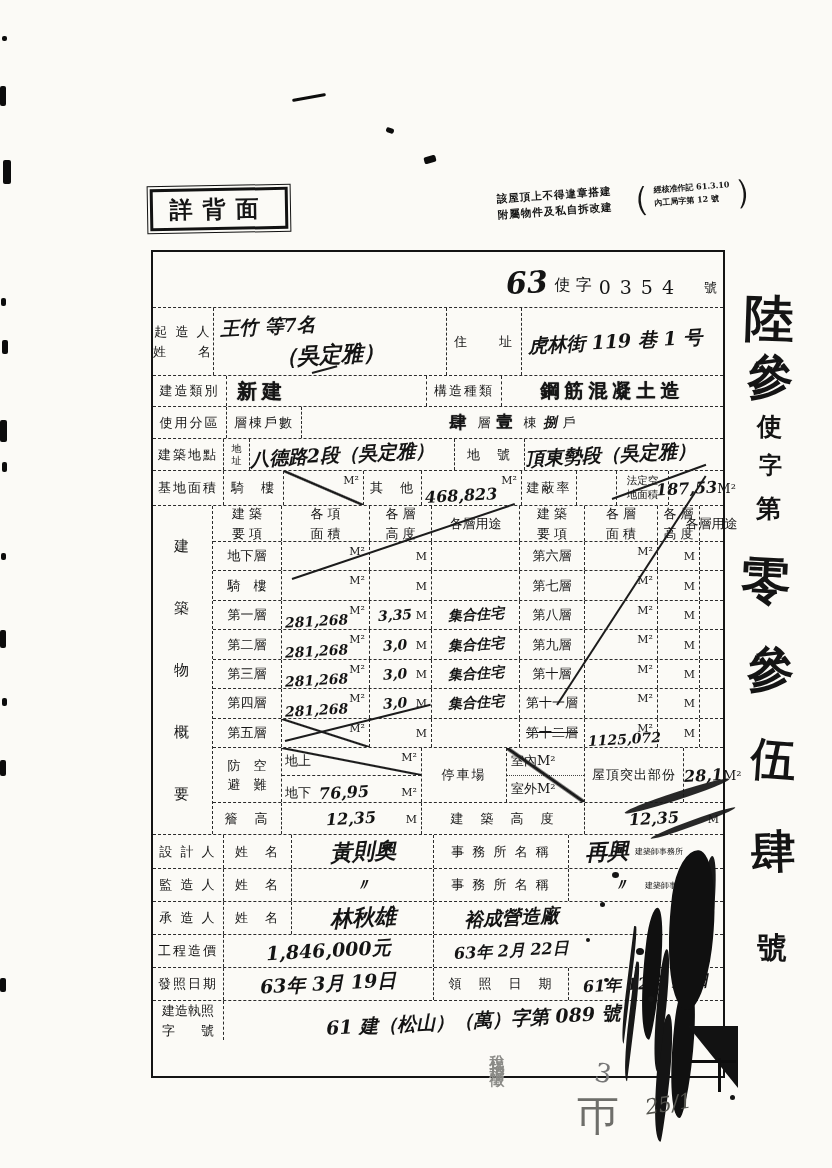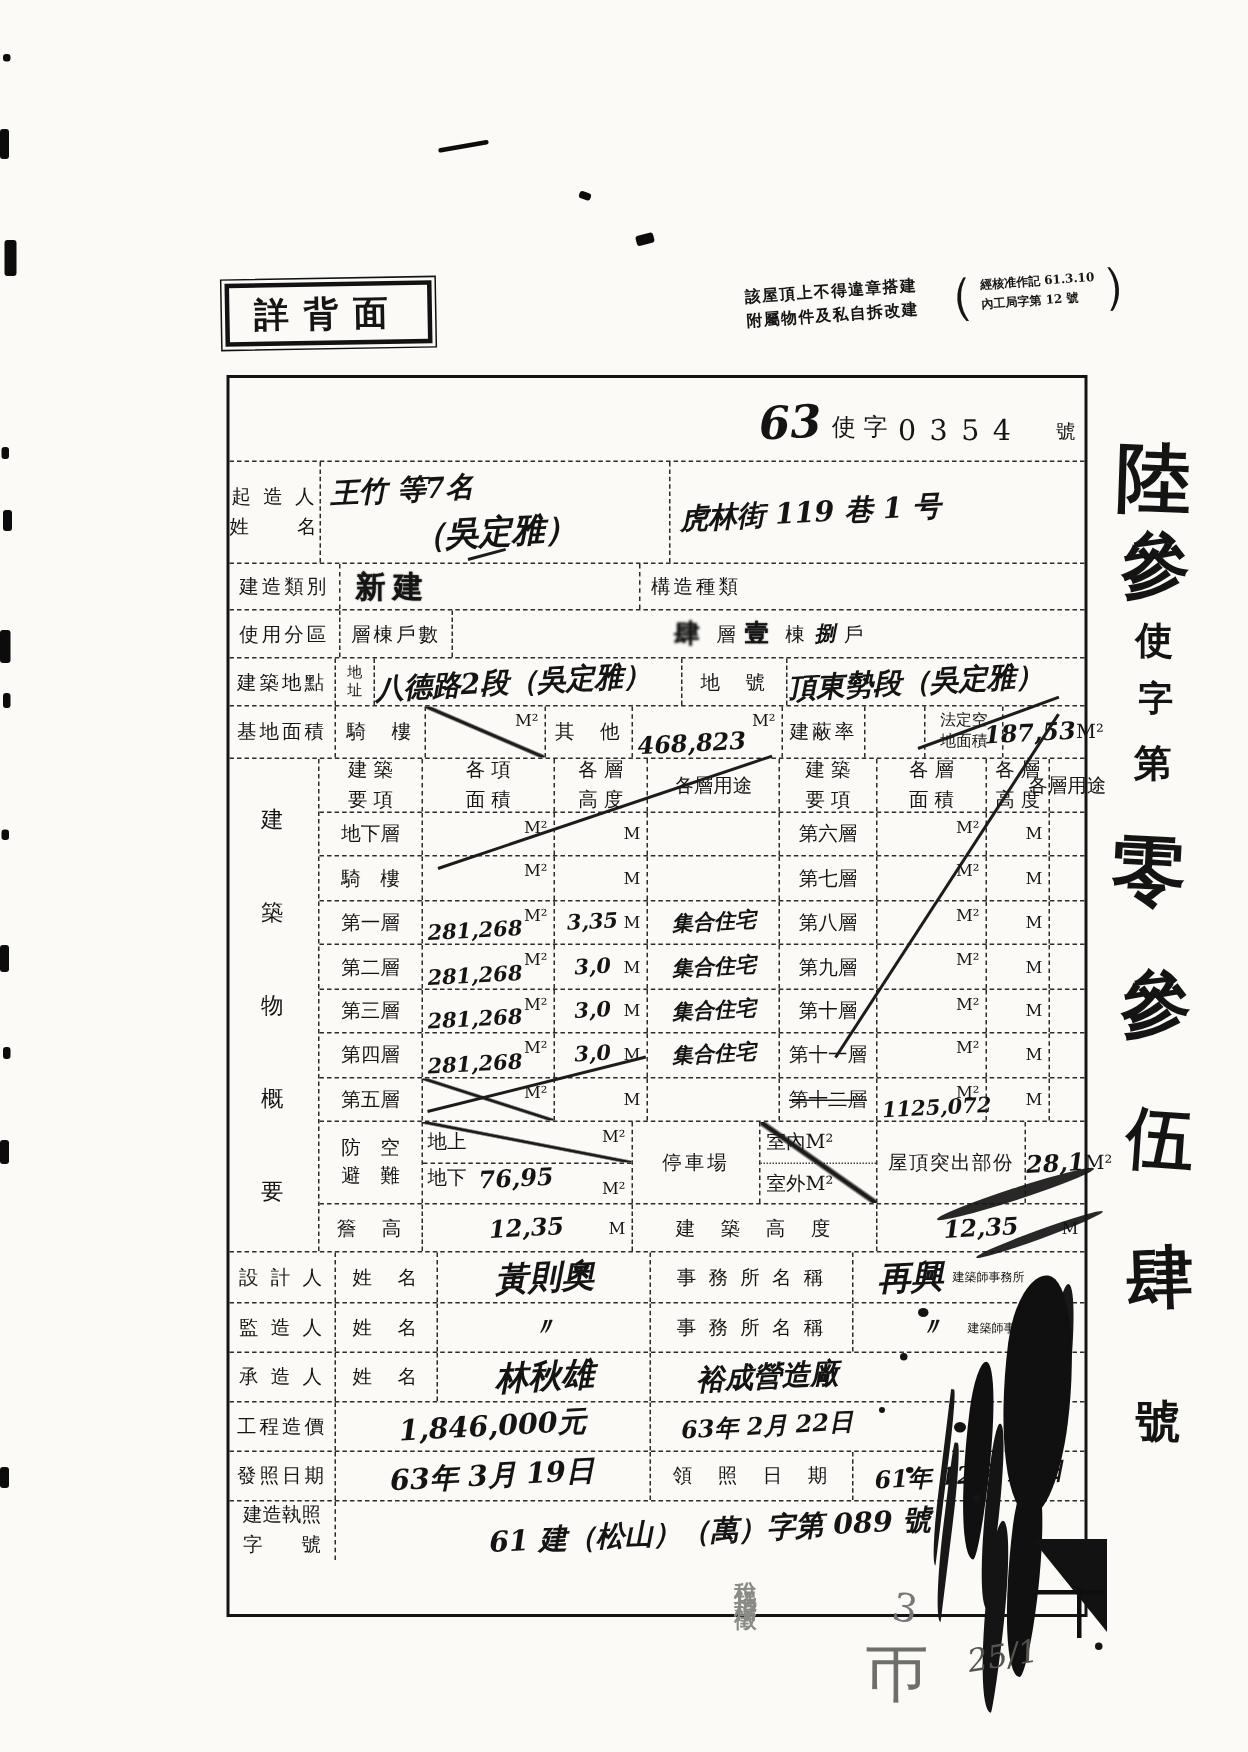--- a/index.html
+++ b/index.html
@@ -112,34 +112,40 @@
 
     <div class="row h68">
       <div class="c nb w60">
           <span class="lbl pre sm">起 造 人
 姓　　名</span>
         </div>
       <div class="c w233 col" style="justify-content:center">
         <span class="hw hw-lg" style="align-self:flex-start;margin-left:6px">王竹  等7名</span>
         <span class="hw hw-xl">（吳定雅）</span>
       </div>
+      <div class="c w75">
+          <span class="lbl">住　　址</span>
+        </div>
       <div class="c fx" style="justify-content:flex-start">
         <span class="hw hw-lg" style="margin-left:6px">虎林街 119 巷 1 号</span>
       </div>
     </div>
 
     <div class="row h31">
       <div class="c nb w73">
           <span class="lbl">建造類別</span>
         </div>
       <div class="c w200" style="justify-content:flex-start">
           <span class="st" style="font-size:20px;margin-left:10px;filter:blur(.4px)">新建</span>
         </div>
       <div class="c w75">
           <span class="lbl">構造種類</span>
+        </div>
+      <div class="c fx">
+          <span class="st" style="font-size:19px;filter:blur(.4px)">鋼筋混凝土造</span>
         </div>
     </div>
 
     <div class="row h32">
       <div class="c nb w73">
           <span class="lbl">使用分區</span>
         </div>
       <div class="c w75">
           <span class="lbl">層棟戶數</span>
         </div>
@@ -429,21 +435,21 @@
           <div class="c nb w68">
               <span class="pre sm">防　空
 避　難</span>
             </div>
           <div class="c w140 col" style="align-items:stretch">
             <div style="flex:1;position:relative;display:flex;align-items:center">
                 <i class="sl"></i>
               <span class="sm" style="margin-left:3px">地上</span>
               <span class="un">M²</span>
               </div>
-            <div style="flex:1;position:relative;display:flex;align-items:flex-start;border-top:1px dashed #2b2b2b">
+            <div style="flex:1;position:relative;display:flex;align-items:flex-end;border-top:1px dashed #2b2b2b">
               <span class="sm" style="margin-left:3px">地下</span>
               <span class="hw hw-md" style="margin-left:8px">76,95</span>
               <span class="un" style="top:auto;bottom:3px">M²</span>
               </div>
           </div>
           <div class="c w85">
               <span class="lbl sm">停車場</span>
             </div>
           <div class="c w78 col" style="align-items:stretch">
               <i class="sl"></i>

